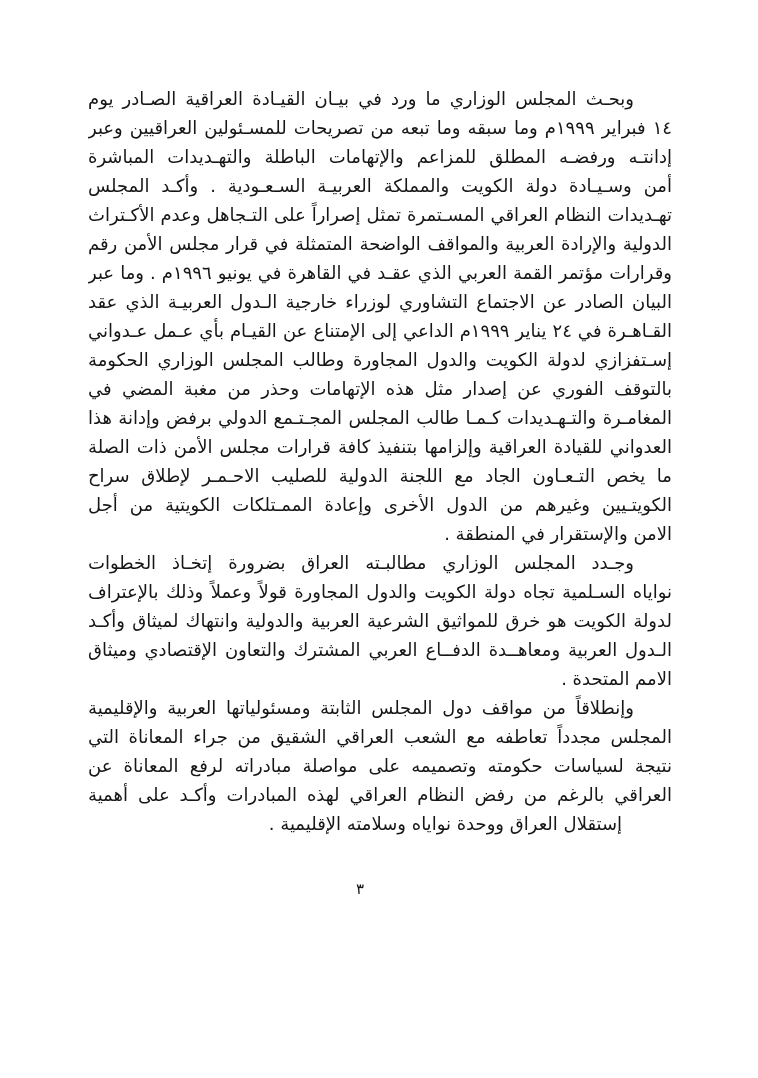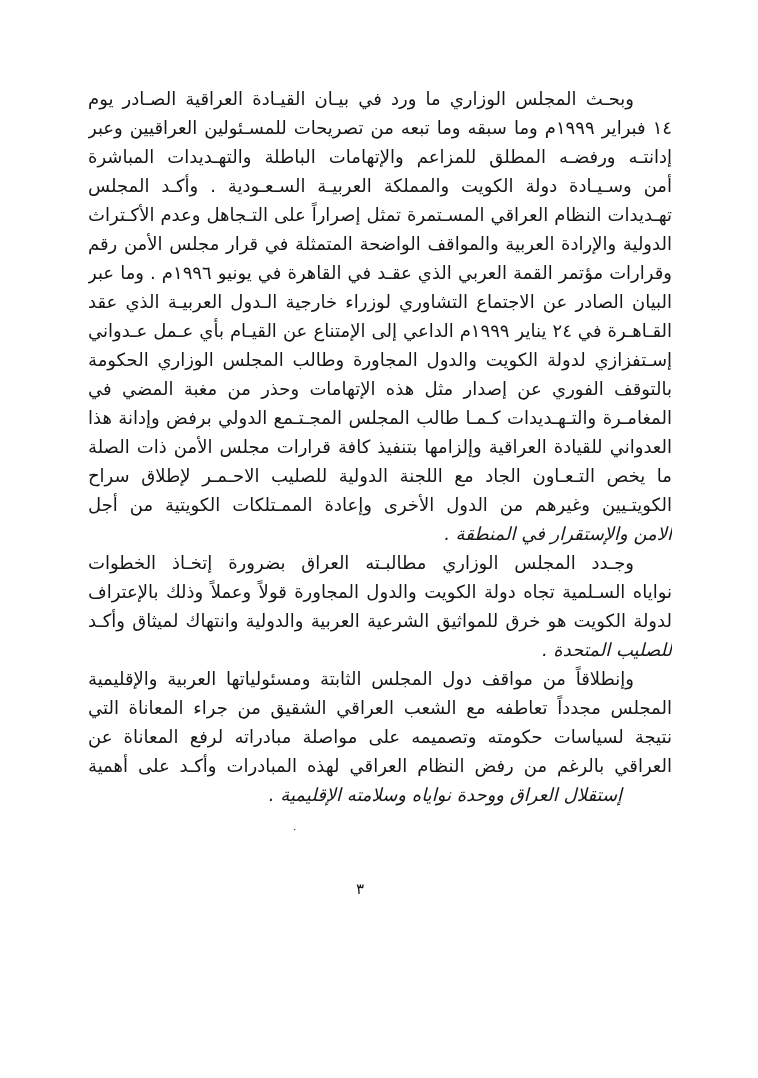--- a/index.html
+++ b/index.html
@@ -35,21 +35,20 @@
     height: 29px;
     overflow: hidden;
     text-align: justify;
     text-align-last: justify;
     white-space: normal;
   }
   .line.first { padding-right: 38px; }
   .line.end {
     text-align: center;
     text-align-last: right;
-    font-style: italic;
   }
   .line.docend { padding-right: 50px; }
   .page-number {
     position: absolute;
     top: 880px;
     left: 345px;
     width: 30px;
     text-align: center;
     font-size: 15px;
     color: #111111;
@@ -86,21 +85,22 @@
       <div class="line">العدواني للقيادة العراقية وإلزامها بتنفيذ كافة قرارات مجلس الأمن ذات الصلة لاسـيـما</div>
       <div class="line">ما يخص التـعـاون الجاد مع اللجنة الدولية للصليب الاحـمـر لإطلاق سراح الاسرى</div>
       <div class="line">الكويتـيين وغيرهم من الدول الأخرى وإعادة الممـتلكات الكويتية من أجل إسـتتبـاب</div>
       <div class="line end">الامن والإستقرار في المنطقة .</div>
     </div>
 
     <div class="paragraph">
       <div class="line first">وجـدد المجلس الوزاري مطالبـته العراق بضرورة إتخـاذ الخطوات الضـرورية لإثبات</div>
       <div class="line">نواياه السـلمية تجاه دولة الكويت والدول المجاورة قولاً وعملاً وذلك بالإعتراف بان غزوه</div>
       <div class="line">لدولة الكويت هو خرق للمواثيق الشرعية العربية والدولية وانتهاك لميثاق وأكـد</div>
-      <div class="line end">للصليب المتحدة .</div>
+      <div class="line">الـدول العربية ومعاهــدة الدفــاع العربي المشترك والتعاون الإقتصادي وميثاق</div>
+      <div class="line end">الامم المتحدة .</div>
     </div>
 
     <div class="paragraph">
       <div class="line first">وإنطلاقاً من مواقف دول المجلس الثابتة ومسئولياتها العربية والإقليمية والدولية اكد</div>
       <div class="line">المجلس مجدداً تعاطفه مع الشعب العراقي الشقيق من جراء المعاناة التي يتعرض لها</div>
       <div class="line">نتيجة لسياسات حكومته وتصميمه على مواصلة مبادراته لرفع المعاناة عن الشعب</div>
       <div class="line">العراقي بالرغم من رفض النظام العراقي لهذه المبادرات وأكـد على أهمية الحفاظ على</div>
       <div class="line end docend">إستقلال العراق ووحدة نواياه وسلامته الإقليمية .</div>
     </div>
 

